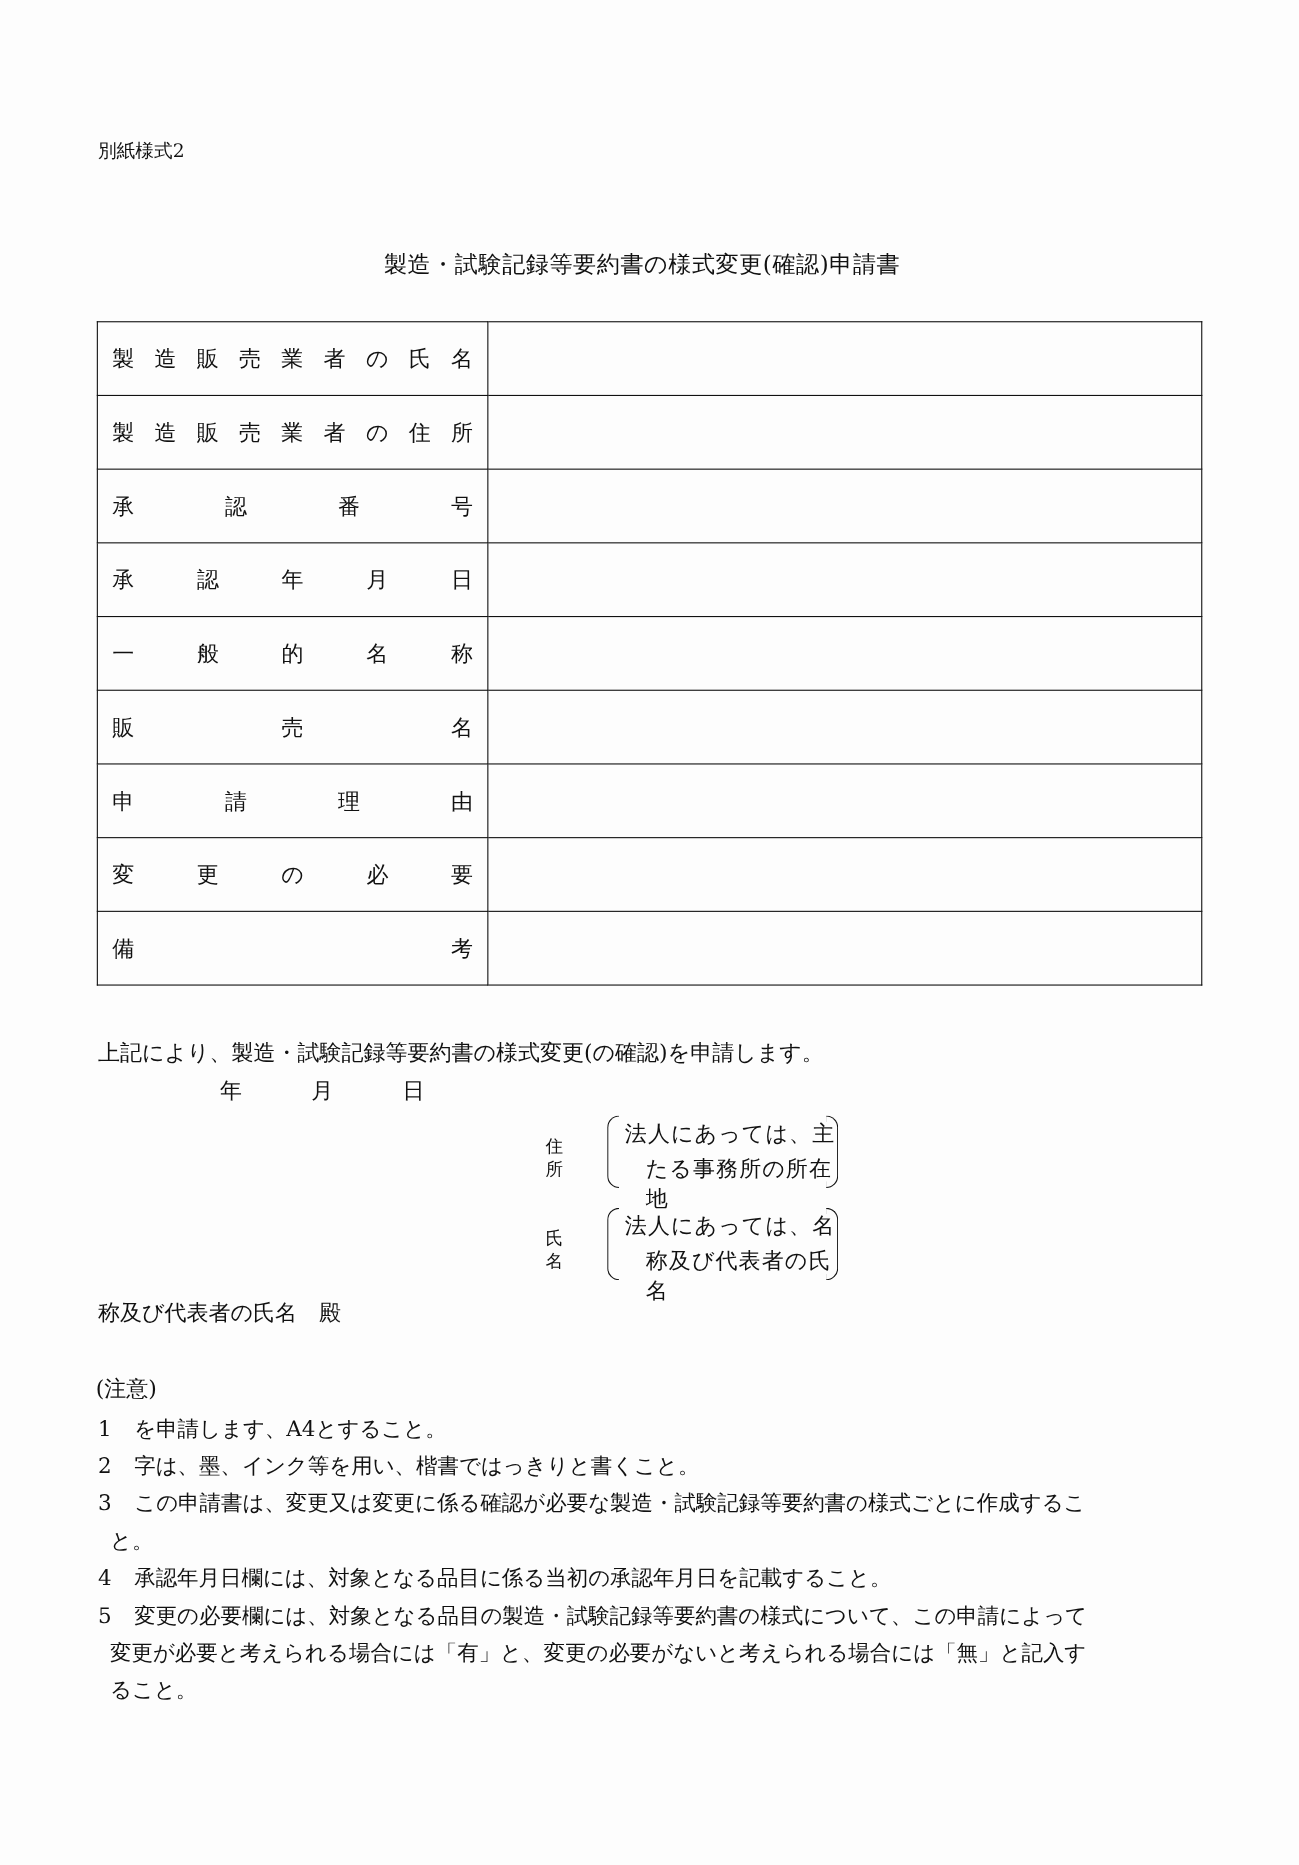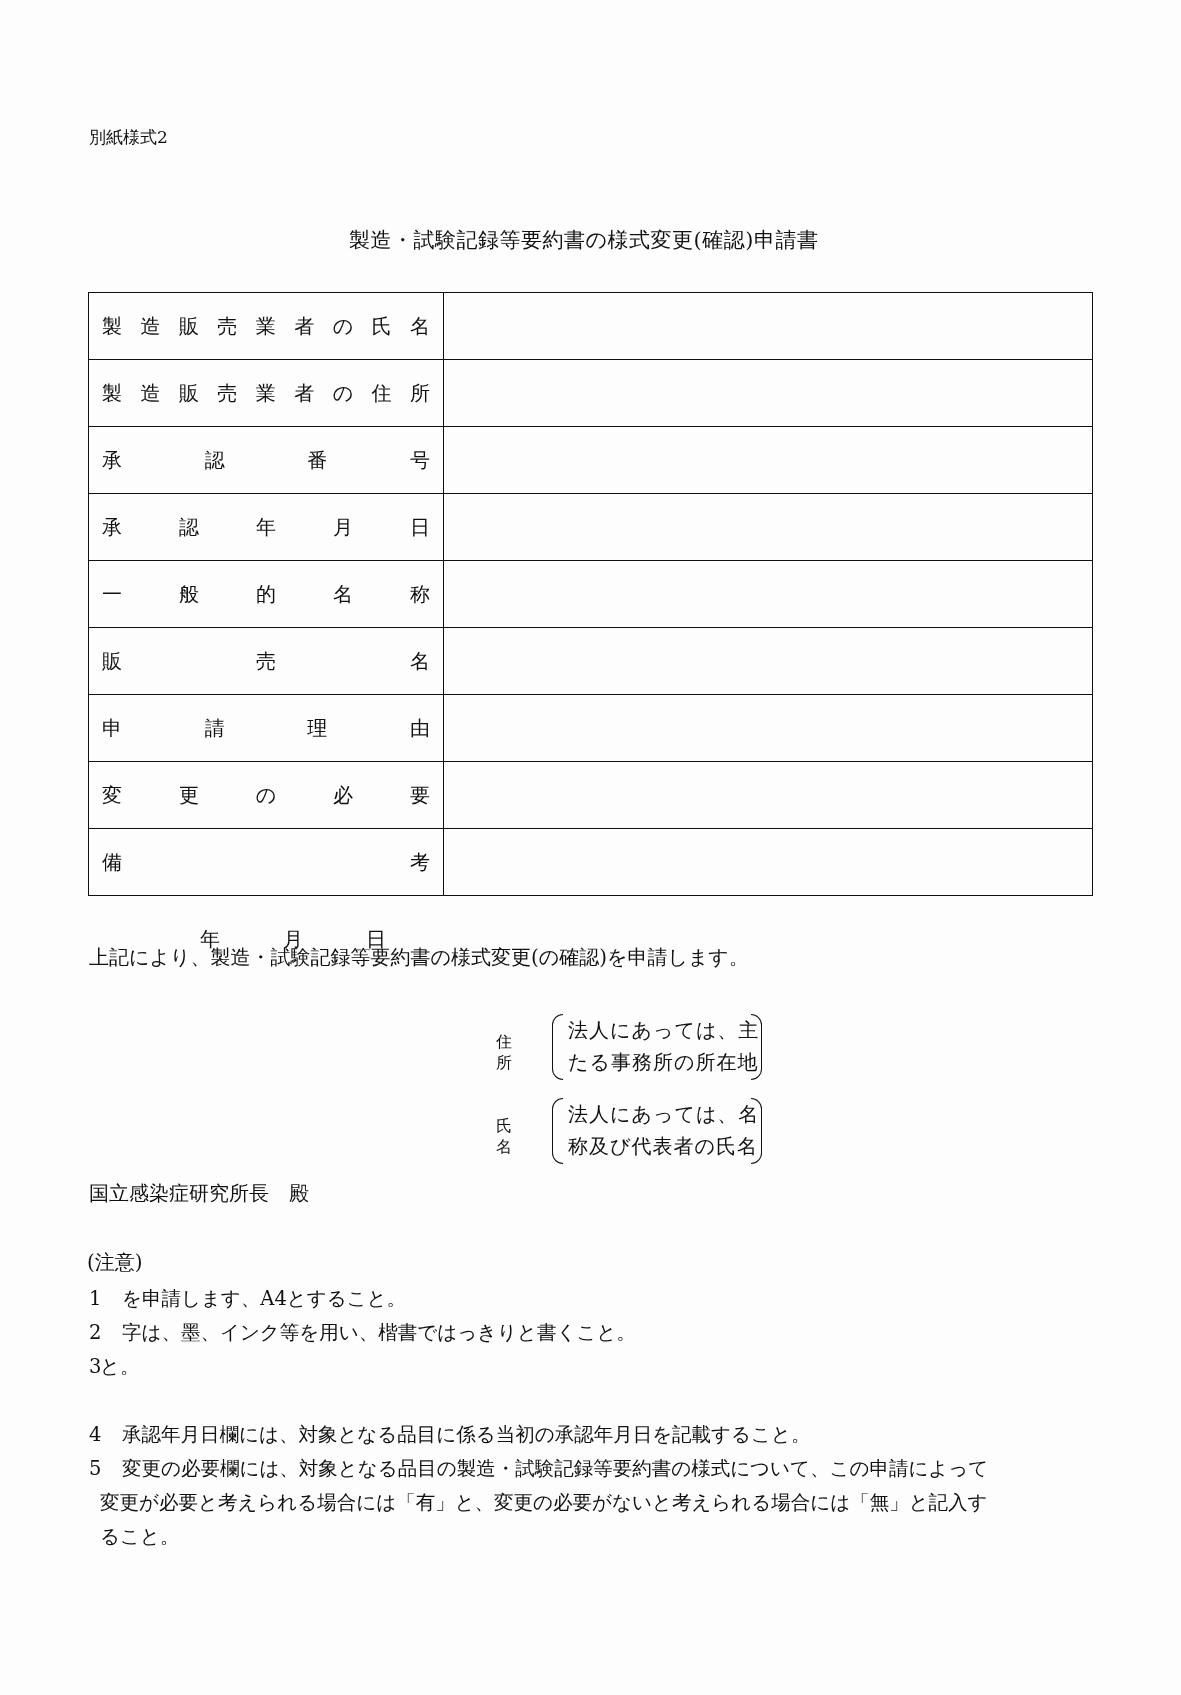--- a/index.html
+++ b/index.html
@@ -20,37 +20,37 @@
     border: 1.6px solid #111; height: 66px; padding: 0;
   }
   #form-table td.label { width: 354px; }
   .label-inner {
     display: flex; justify-content: space-between; align-items: center;
     padding: 0 13px 0 13px; font-size: 20px;
   }
   #form-table td.value { background: transparent; }
 
   #statement { left: 89px; top: 944px; font-size: 20px; }
-  #date-line { left: 200px; top: 926px; font-size: 20px; }
+  #date-line { left: 200px; top: 978px; font-size: 20px; }
   #date-line span { display: inline-block; }
 
   .party-block { position: absolute; left: 496px; height: 70px; }
   .party-label { position: absolute; left: 0; top: 20px; font-size: 16px; }
   .bracket {
     position: absolute; left: 56px; top: 2px; width: 210px; height: 66px;
   }
   .bracket::before, .bracket::after {
     content: ""; position: absolute; top: 0; bottom: 0; width: 10px;
     border: 1.6px solid #111;
   }
   .bracket::before { left: 0; border-right: none; border-radius: 12px 0 0 12px; }
   .bracket::after { right: 0; border-left: none; border-radius: 0 12px 12px 0; }
   .bracket-line { position: absolute; left: 16px; font-size: 20px; letter-spacing: 1px; }
   .bracket-line.l1 { top: 3px; }
-  .bracket-line.l2 { top: 35px; }
+  .bracket-line.l2 { top: 35px; margin-left: 19px; }
   #party-address { top: 1012px; }
   #party-name { top: 1096px; }
 
   #addressee { left: 89px; top: 1180px; font-size: 20px; }
   #notes-heading { left: 87px; top: 1249px; font-size: 20px; }
 
   .note { position: absolute; left: 89px; width: 1010px; font-size: 19.5px; line-height: 34px; }
   .note .num { position: absolute; left: 0; top: 0; }
   .note .text { display: block; padding-left: 33px; white-space: normal; }
   .note .cont { display: block; padding-left: 11px; }
@@ -194,33 +194,34 @@
 </div>
 
 <div class="party-block" id="party-name">
   <span class="party-label">氏名</span>
   <div class="bracket">
     <span class="bracket-line l1">法人にあっては、名</span>
     <span class="bracket-line l2">称及び代表者の氏名</span>
   </div>
 </div>
 
-<div class="abs" id="addressee">国立感染症研究所長　殿</div>
+<div class="abs" id="addressee">称及び代表者の氏名　殿</div>
 <div class="abs" id="notes-heading">(注意)</div>
 
 <div class="note" id="note-1">
   <span class="num">1</span>
   <span class="text">を申請します、A4とすること。</span>
 </div>
 <div class="note" id="note-2">
   <span class="num">2</span>
   <span class="text">字は、墨、インク等を用い、楷書ではっきりと書くこと。</span>
 </div>
 <div class="note" id="note-3">
   <span class="num">3</span>
+  <span class="text">この申請書は、変更又は変更に係る確認が必要な製造・試験記録等要約書の様式ごとに作成するこ</span>
   <span class="cont">と。</span>
 </div>
 <div class="note" id="note-4">
   <span class="num">4</span>
   <span class="text">承認年月日欄には、対象となる品目に係る当初の承認年月日を記載すること。</span>
 </div>
 <div class="note" id="note-5">
   <span class="num">5</span>
   <span class="text">変更の必要欄には、対象となる品目の製造・試験記録等要約書の様式について、この申請によって</span>
   <span class="cont">変更が必要と考えられる場合には「有」と、変更の必要がないと考えられる場合には「無」と記入す</span>

